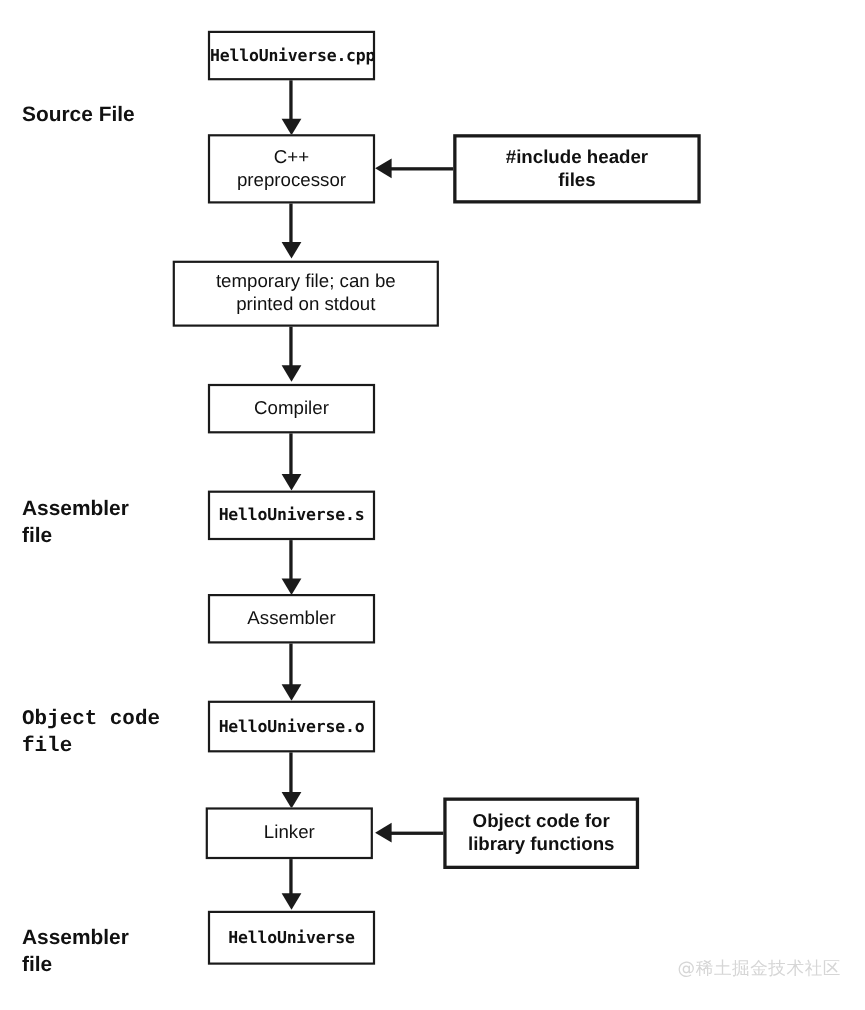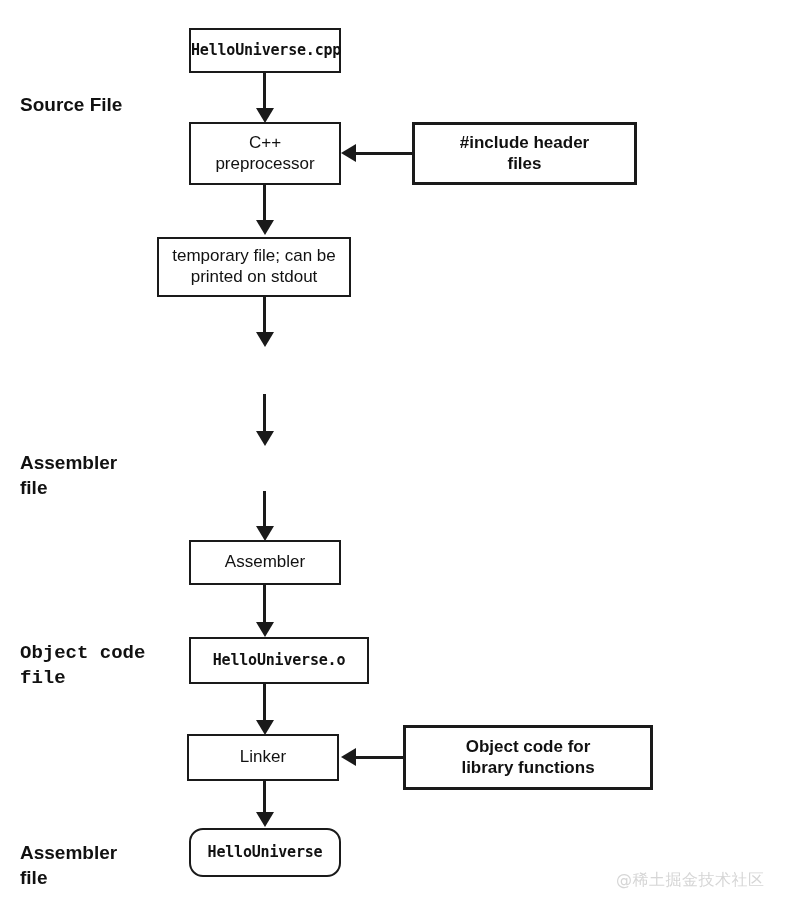--- a/index.html
+++ b/index.html
@@ -136,64 +136,70 @@
     <span class="txt">#include header
 files</span>
   </div>
 
   <div class="h-line" style="left:355px; top:152px; width:57px;"></div>
   <div class="arrow-left" style="left:341px; top:144px;"></div>
 
   <div class="v-line" style="left:263px; top:185px; width:3px; height:38px;"></div>
   <div class="arrow-down" style="left:256px; top:220px;"></div>
 
-  <div class="box sans" style="left:157px; top:237px; width:194px; height:60px;">
+  <div class="box sans" style="left:157px; top:237px; width:242px; height:60px;">
     <span class="txt">temporary file; can be
 printed on stdout</span>
   </div>
 
   <div class="v-line" style="left:263px; top:297px; width:3px; height:38px;"></div>
   <div class="arrow-down" style="left:256px; top:332px;"></div>
 
+  <div class="box sans" style="left:189px; top:349px; width:152px; height:45px;">
+    <span class="txt">Compiler</span>
+  </div>
 
   <div class="v-line" style="left:263px; top:394px; width:3px; height:40px;"></div>
   <div class="arrow-down" style="left:256px; top:431px;"></div>
 
+  <div class="box mono" style="left:189px; top:446px; width:152px; height:45px;">
+    <span class="txt">HelloUniverse.s</span>
+  </div>
 
   <div class="v-line" style="left:263px; top:491px; width:3px; height:40px;"></div>
   <div class="arrow-down" style="left:256px; top:526px;"></div>
 
   <div class="box sans" style="left:189px; top:540px; width:152px; height:45px;">
     <span class="txt">Assembler</span>
   </div>
 
   <div class="v-line" style="left:263px; top:585px; width:3px; height:40px;"></div>
   <div class="arrow-down" style="left:256px; top:622px;"></div>
 
-  <div class="box mono" style="left:189px; top:637px; width:180px; height:47px;">
+  <div class="box mono" style="left:189px; top:637px; width:152px; height:47px;">
     <span class="txt">HelloUniverse.o</span>
   </div>
 
   <div class="v-line" style="left:263px; top:684px; width:3px; height:40px;"></div>
   <div class="arrow-down" style="left:256px; top:720px;"></div>
 
   <div class="box sans" style="left:187px; top:734px; width:152px; height:47px;">
     <span class="txt">Linker</span>
   </div>
 
-  <div class="box sansbold thick" style="left:403px; top:725px; width:250px; height:65px;">
+  <div class="box sansbold thick" style="left:403px; top:725px; width:178px; height:65px;">
     <span class="txt">Object code for
 library functions</span>
   </div>
 
   <div class="h-line" style="left:355px; top:756px; width:48px;"></div>
   <div class="arrow-left" style="left:341px; top:748px;"></div>
 
   <div class="v-line" style="left:263px; top:781px; width:3px; height:32px;"></div>
   <div class="arrow-down" style="left:256px; top:812px;"></div>
 
-  <div class="box mono" style="left:189px; top:828px; width:152px; height:49px;border-radius:14px;">
+  <div class="box mono" style="left:189px; top:828px; width:152px; height:49px;">
     <span class="txt">HelloUniverse</span>
   </div>
 
   <div class="watermark" style="left:616px; top:870px;">@稀土掘金技术社区</div>
 
 </div>
 
 </body></html>

